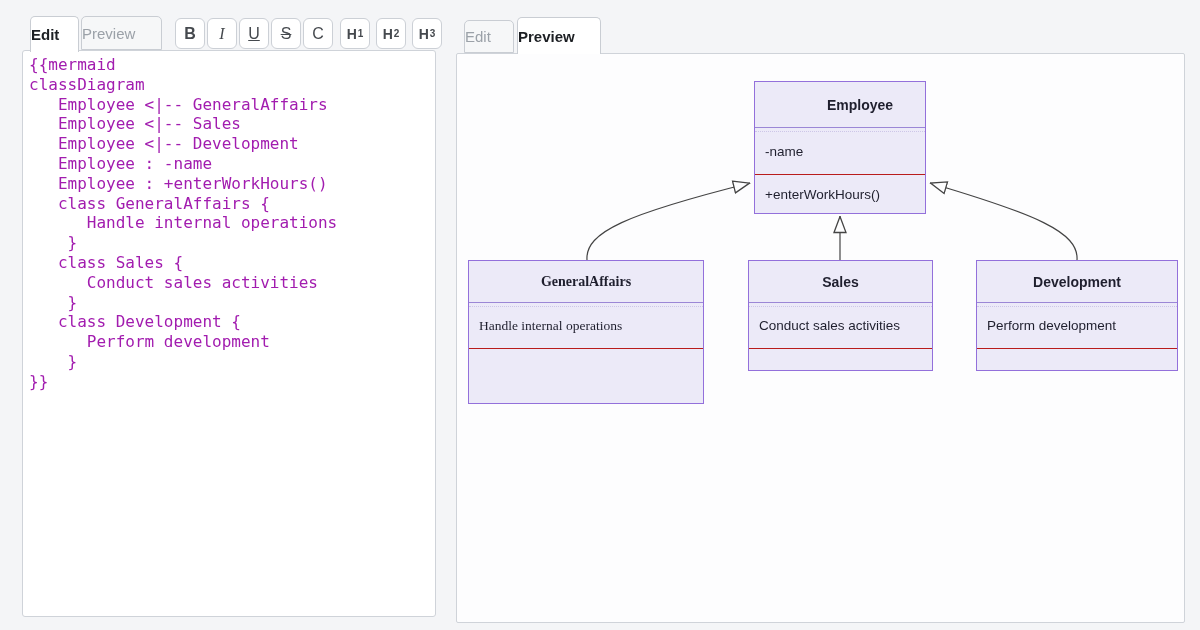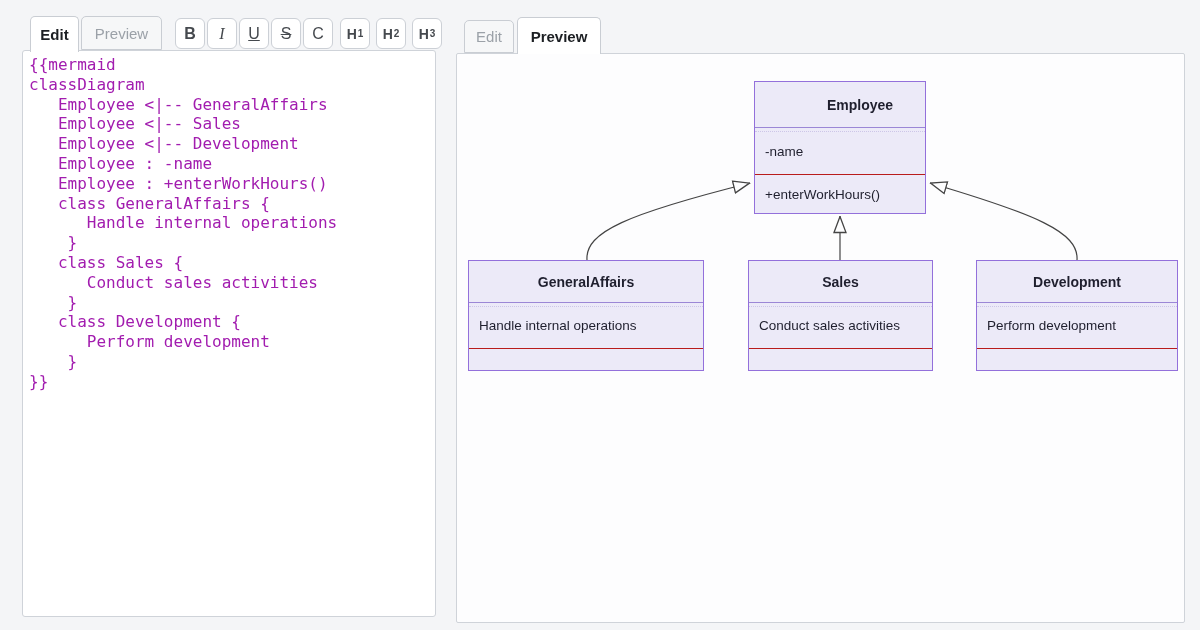--- a/index.html
+++ b/index.html
@@ -1,21 +1,21 @@
 <!DOCTYPE html>
 <html><head>
 <meta charset="utf-8">
 <style>
   * { margin:0; padding:0; box-sizing:border-box; }
   html,body { width:1200px; height:630px; overflow:hidden; }
   body { background:#f4f5f7; font-family:"Liberation Sans", sans-serif; }
   .canvas { position:relative; width:1200px; height:630px; }
 
   
-  .tab { position:absolute; display:flex; align-items:center; justify-content:center;
+  .tab { position:absolute; display:flex; align-items:center; justify-content:flex-start;
          border:1px solid #c9cdd3; border-radius:5px 5px 0 0; font-size:15px; cursor:pointer; }
   .tab.active { background:#ffffff; border-bottom:none; z-index:4; font-weight:bold; color:#1c1f23; }
   .tab.inactive { background:#f6f7f8; color:#9ba1a8; z-index:2; }
 
   
   .toolbar { position:absolute; left:175px; top:18px; display:flex; z-index:3; }
   .tb-btn { width:30px; height:31px; margin-right:2px; background:#fff; border:1px solid #ccd0d6;
             border-radius:6px; display:flex; align-items:center; justify-content:center;
             font-size:16px; color:#45494e; cursor:pointer; }
   .tb-btn.grp { margin-left:5px; margin-right:1px; }
@@ -132,21 +132,21 @@
     <div class="cls" style="left:297px; top:27px; width:172px; height:133px;">
       <div class="cls-title" style="height:46px;padding-left:40px;">Employee</div>
       <div class="cls-row" style="height:46px;">
         <span>-name</span>
       </div>
       <div class="cls-row" style="flex:1 1 auto;">
         <span>+enterWorkHours()</span>
       </div>
     </div>
 
-    <div class="cls" style="left:11px; top:206px; width:236px; height:111px;">
+    <div class="cls" style="left:11px; top:206px; width:236px; height:144px;font-family:Liberation Serif, serif;">
       <div class="cls-title" style="height:42px;">GeneralAffairs</div>
       <div class="cls-row" style="height:45px;">
         <span>Handle internal operations</span>
       </div>
       <div class="cls-empty"></div>
     </div>
 
     <div class="cls" style="left:291px; top:206px; width:185px; height:111px;">
       <div class="cls-title" style="height:42px;">Sales</div>
       <div class="cls-row" style="height:45px;">

